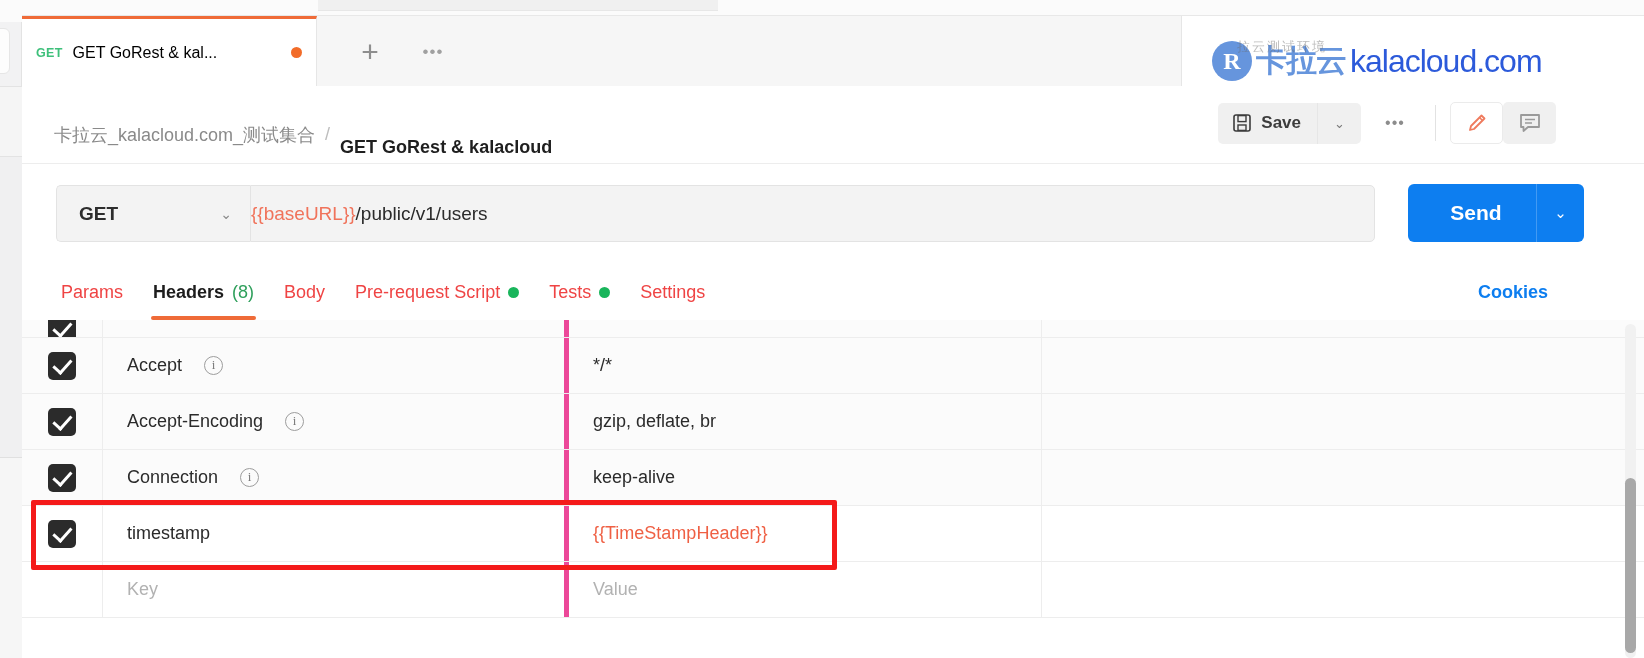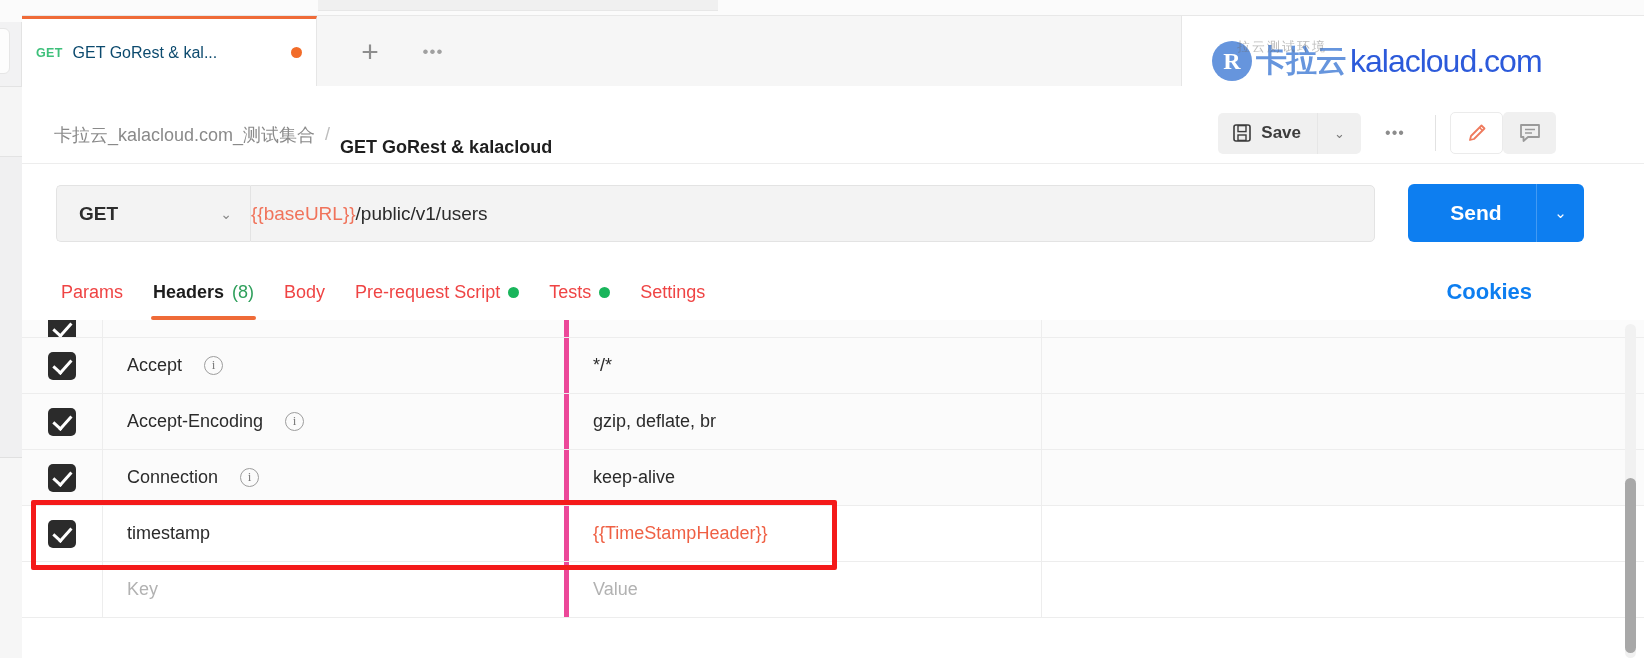--- a/index.html
+++ b/index.html
@@ -90,21 +90,21 @@
     border-top: 3px solid #ef6b38;
     border-right: 1px solid #e6e6e6;
     display: flex; align-items: center;
     padding: 0 14px 0 14px;
   }
   .tab-method {
     font-size: 12.5px; font-weight: 700; color: #3ec07b;
     letter-spacing: .3px; margin-right: 10px;
   }
   .tab-title {
-    font-size: 16px; color: #0c4a6e;
+    font-size: 16px; color: #000000;
     flex: 1; white-space: nowrap; overflow: hidden;
   }
   .tab-dot {
     width: 11px; height: 11px; border-radius: 50%;
     background: #f26c29; flex: none; margin-left: 6px;
   }
   .tab-plus {
     position: absolute; left: 322px; top: 18px;
     width: 52px; height: 36px;
     display: flex; align-items: center; justify-content: center;
@@ -168,21 +168,21 @@
   .crumb {
     position: absolute; left: 32px; top: 25px;
     display: flex; align-items: center; gap: 10px;
     font-size: 18px;
   }
   .crumb-coll { color: #8a8a8a; }
   .crumb-sep  { color: #bdbdbd; }
   .crumb-name { color: #1f1f1f; font-weight: 700; margin-top: 26px; }
 
   .crumb-actions {
-    position: absolute; right: 88px; top: 26px;
+    position: absolute; right: 88px; top: 16px;
     display: flex; align-items: center; gap: 0;
   }
   .save-group {
     display: flex; align-items: center;
     background: #f0f0f0; border-radius: 5px; height: 41px;
     overflow: hidden;
   }
   .save-btn {
     display: flex; align-items: center; gap: 9px;
     padding: 0 16px 0 14px; height: 41px;
@@ -273,23 +273,23 @@
     content: ""; position: absolute;
     left: 13px; right: 13px; bottom: 0;
     height: 4px; background: #ef6b38; border-radius: 2px;
   }
   .rtab .count { color: #2e9f5b; font-weight: 400; }
   .green-dot {
     width: 11px; height: 11px; border-radius: 50%;
     background: #19b55b; display: inline-block;
   }
   .cookies-link {
-    position: absolute; right: 112px; top: 0; height: 56px;
-    display: flex; align-items: center;
-    font-size: 22px; font-weight: 700; color: #0d7ef0;
+    position: absolute; right: 96px; top: 0; height: 56px;
+    display: flex; align-items: center;
+    font-size: 18px; font-weight: 700; color: #0d7ef0;
   }
 
   
   .tablewrap {
     position: absolute; left: 22px; top: 320px;
     width: 1622px; height: 338px;
     background: #ffffff;
     overflow: hidden;
   }
   .hrow {

